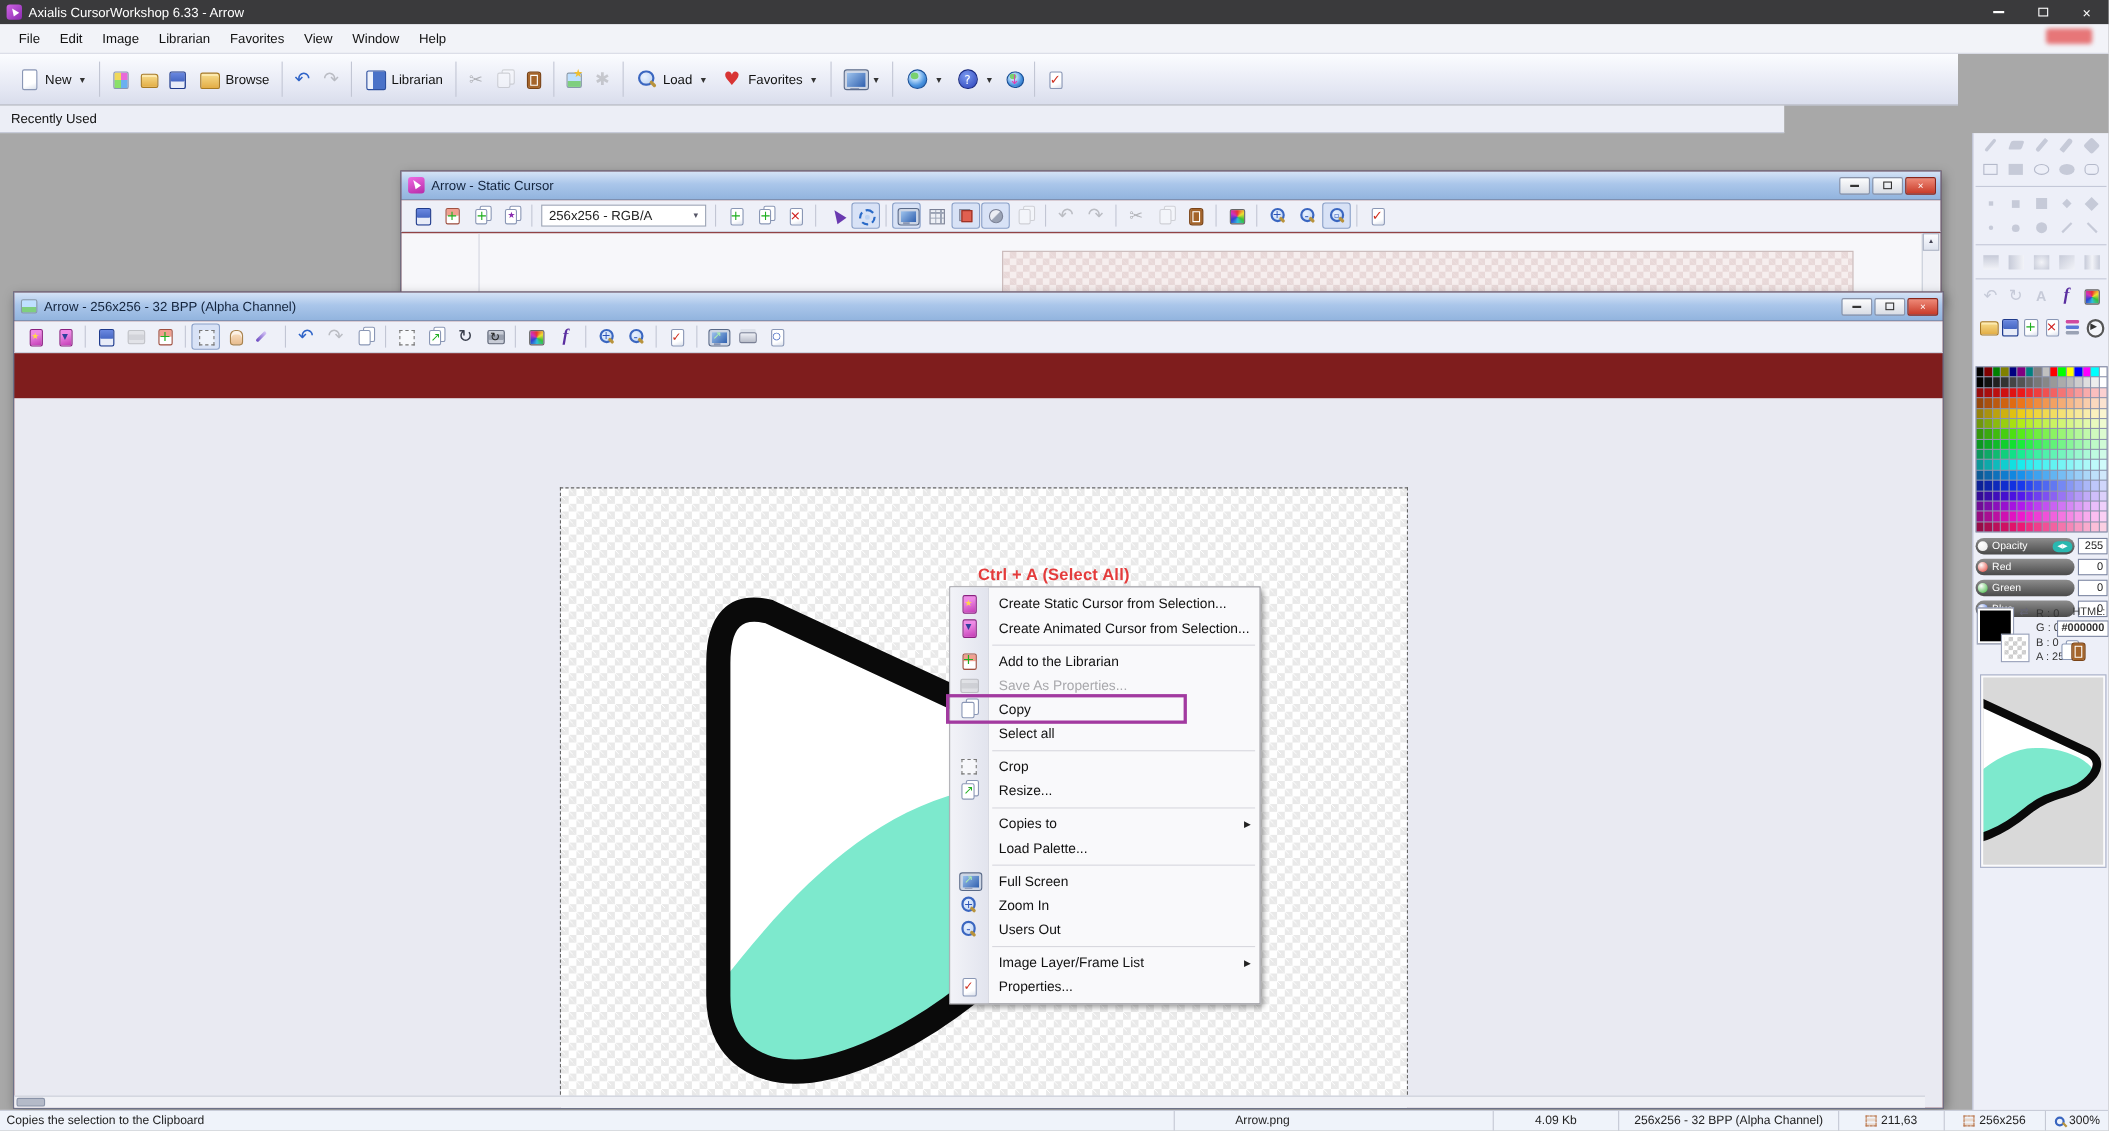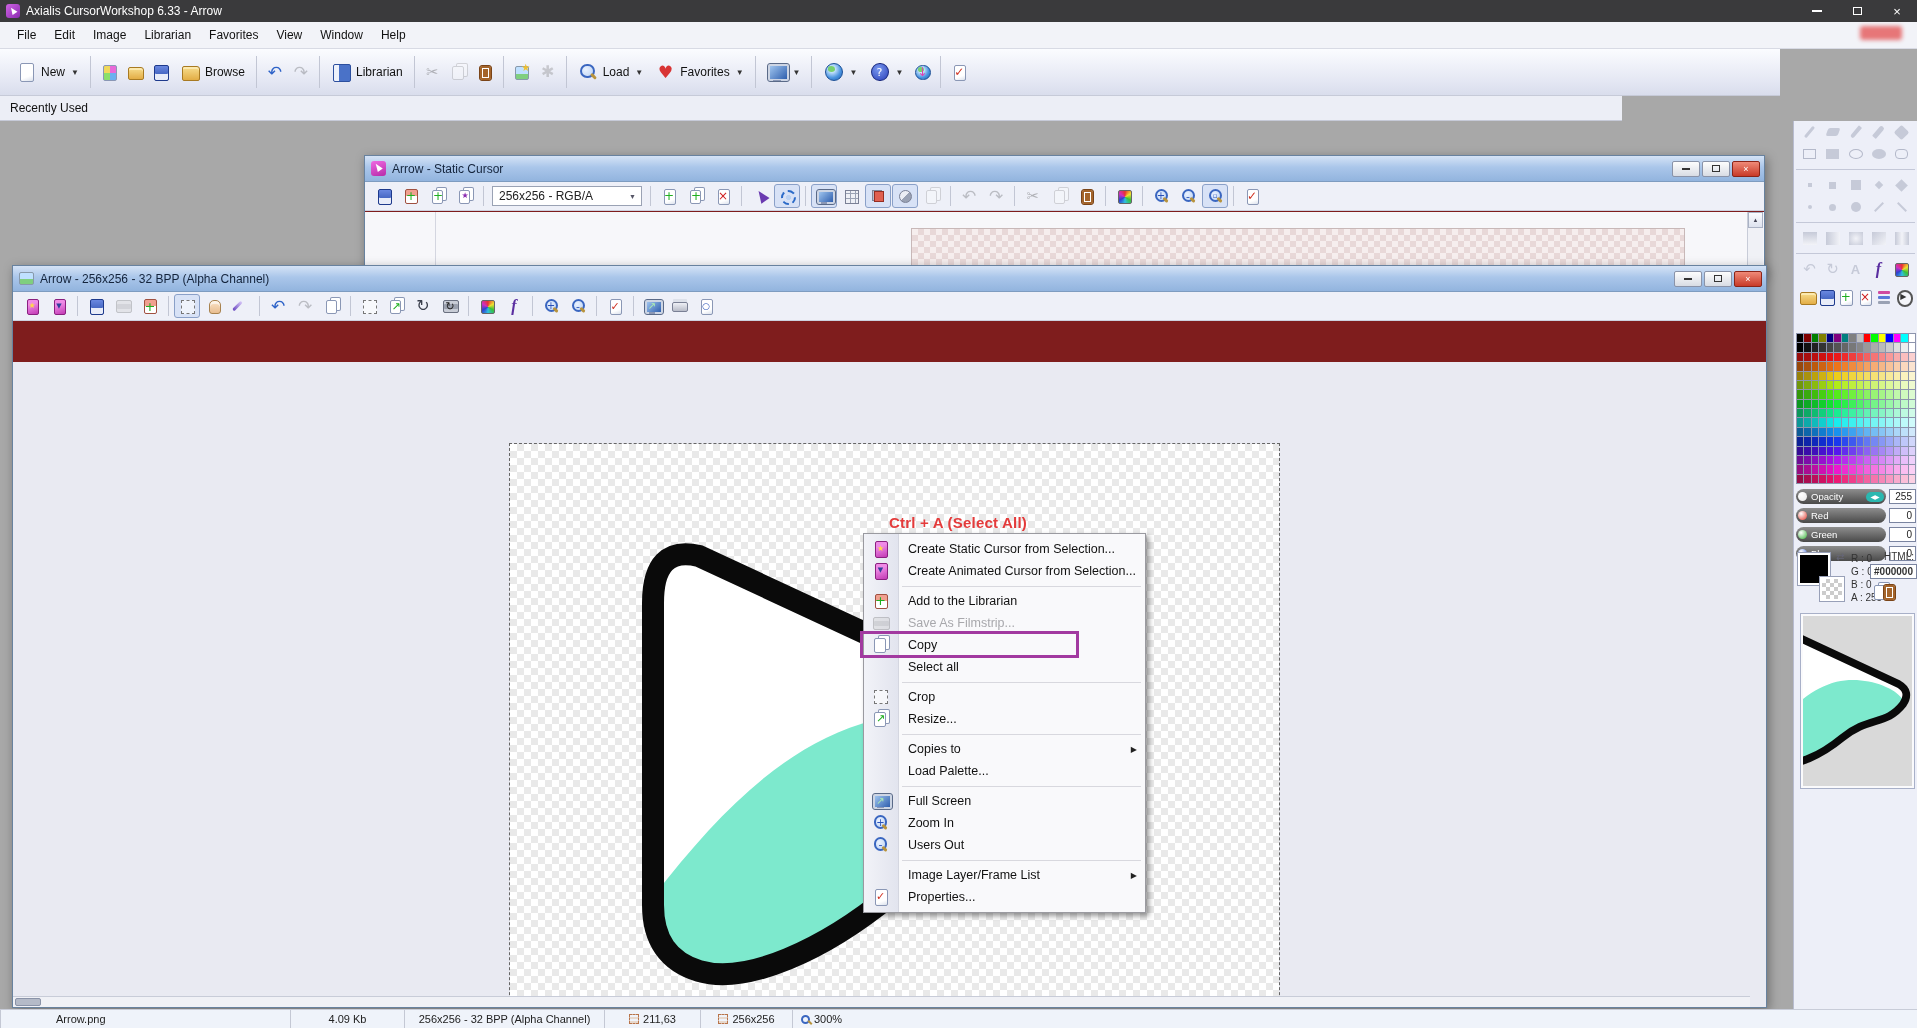--- a/index.html
+++ b/index.html
@@ -591,21 +591,21 @@
     </div>
     <div class="msep"></div>
     <div class="mi">
       <span class="ti b-redpage sm">
         <span class="glyph" style="color: rgb(31, 175, 31); font-size: 13px;">+</span>
       </span>
       <span>Add to the Librarian</span>
     </div>
     <div class="mi disabled">
       <span class="ti b-film sm dis"></span>
-      <span>Save As Filmstrip...</span>
+      <span>Save As Properties...</span>
     </div>
     <div class="mi">
       <span class="ti b-pages sm"></span>
       <span>Copy</span>
     </div>
     <div class="mi">
       <span>Select all</span>
     </div>
     <div class="msep"></div>
     <div class="mi">
@@ -1103,20 +1103,21 @@
     <svg width="109" height="170" viewBox="120 10 380 530" preserveAspectRatio="xMidYMid slice">
       <rect x="-50" y="-50" width="700" height="700" fill="#d9d9d9"></rect>
       <path d="M 24,98 Q 24,40 70,51 L 438,222 Q 478,245 452,285 C 400,352 345,322 262,390 C 195,445 118,480 70,466 Q 24,452 24,400 Z" fill="#ffffff"></path>
       <path class="mintfill" d="M 24,392 C 95,300 160,238 245,215 C 330,196 420,230 448,266 L 452,285 C 400,352 345,322 262,390 C 195,445 118,480 70,466 Q 24,452 24,400 Z" fill="#7de9cd"></path>
       <path d="M 24,98 Q 24,40 70,51 L 438,222 Q 478,245 452,285 C 400,352 345,322 262,390 C 195,445 118,480 70,466 Q 24,452 24,400 Z" fill="none" stroke="#0a0a0a" stroke-width="24" stroke-linejoin="round" stroke-linecap="round"></path>
     </svg>
   </div>
 </div>
 
 <div class="abs" id="statusbar">
+  <div class="msg">Copies the selection to the Clipboard</div>
   <div class="seg" style="width:290px;justify-content:flex-start;padding-left:55px;">
       <span>Arrow.png</span>
     </div>
   <div class="seg" style="width:114px;">
       <span>4.09 Kb</span>
     </div>
   <div class="seg" style="width:200px;">
       <span>256x256 - 32 BPP (Alpha Channel)</span>
     </div>
   <div class="seg" style="width:96px;">

